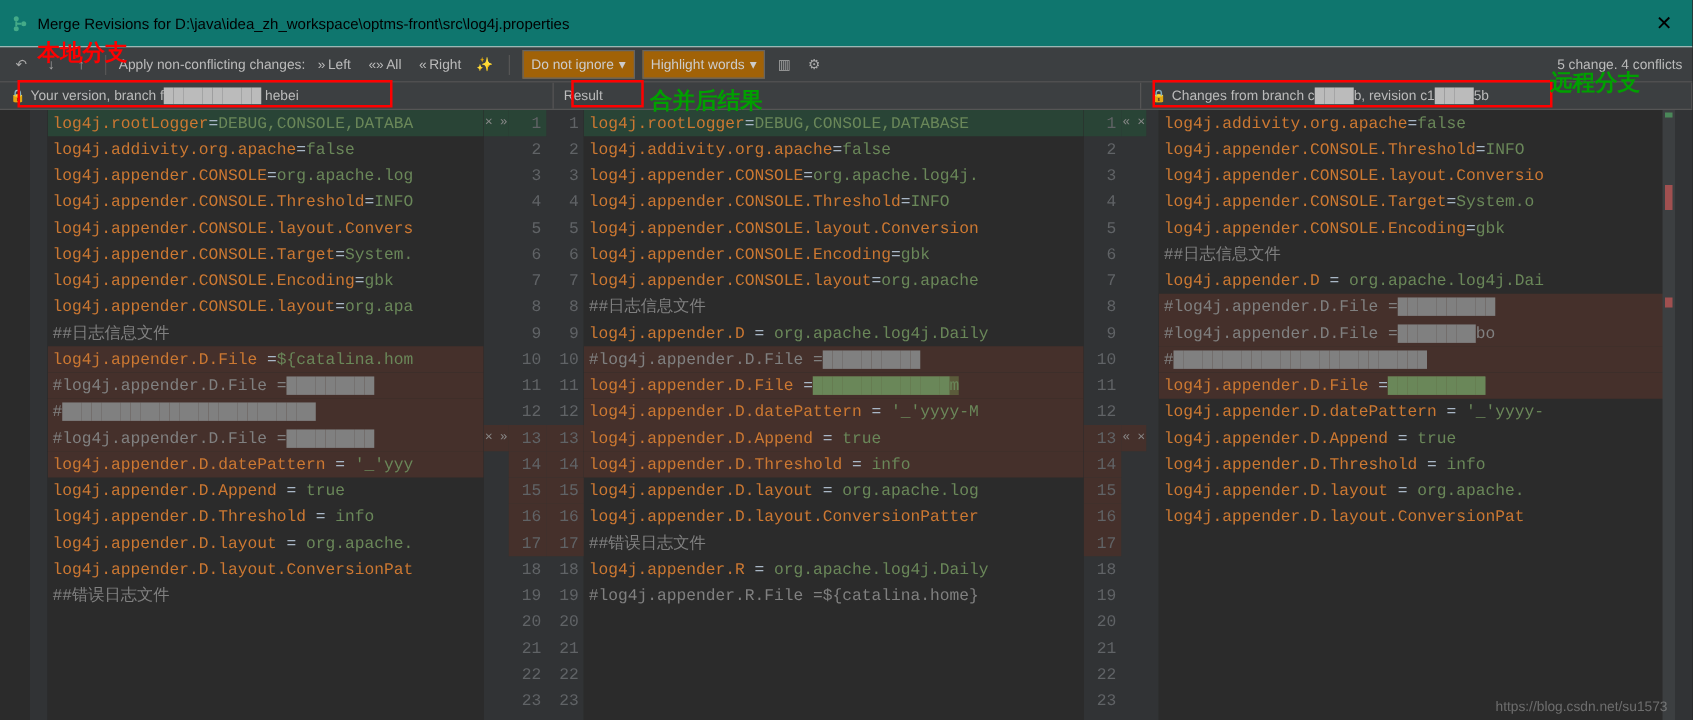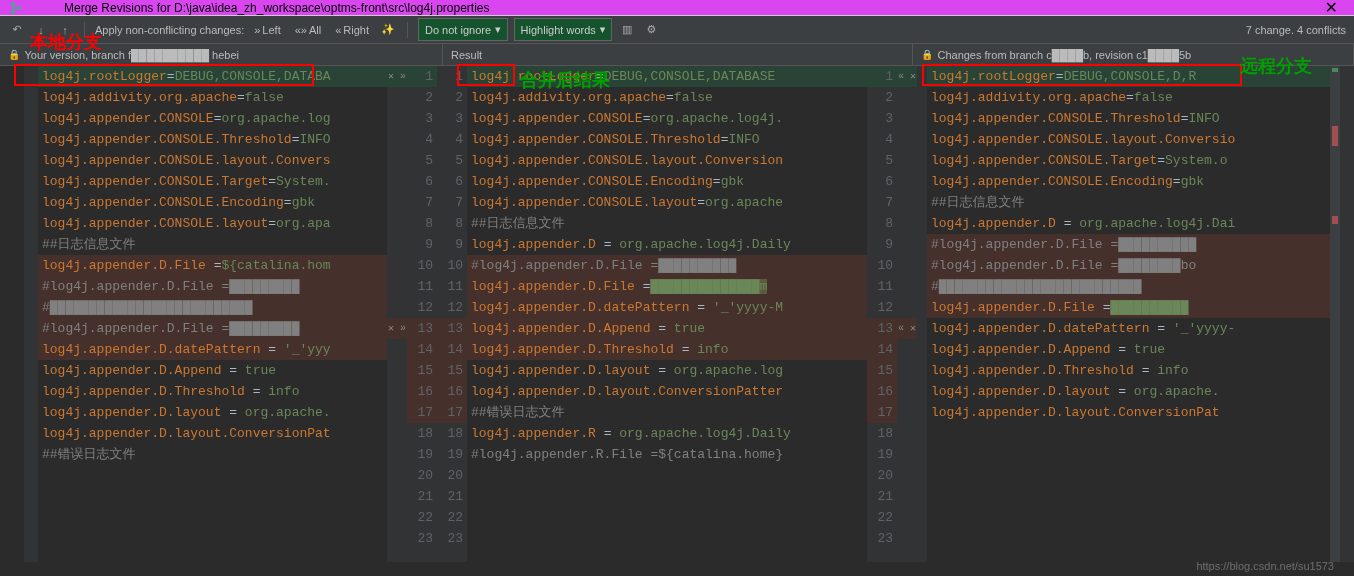--- a/index.html
+++ b/index.html
@@ -1,29 +1,29 @@
 <!DOCTYPE html>
 <html><head>
 <meta charset="utf-8">
 <style>
 * { margin: 0; padding: 0; box-sizing: border-box; }
 body { font-family: "Segoe UI", sans-serif; background: #2b2b2b; color: #a9b7c6; font-size: 12px; overflow: hidden; width: 1354px; height: 576px; }
-.titlebar { background: #d946ef; color: #000; height: 16px; display: flex; align-items: center; padding: 0 8px; border-bottom: 1px solid #ccc; gap: 34px; }
+.titlebar { background: #0f766e; color: #000; height: 38px; display: flex; align-items: center; padding: 0 8px; border-bottom: 1px solid #ccc; }
 .titlebar .icon { width: 16px; height: 16px; margin-right: 6px; display: inline-flex; align-items: center; justify-content: center; }
 .titlebar .title { flex: 1; font-size: 12px; }
 .titlebar .close { font-size: 16px; cursor: pointer; padding: 0 8px; }
 .annotation { position: absolute; font-family: Liberation Serif, serif; font-size: 18px; font-weight: bold; pointer-events: none; z-index: 100; }
 .anno-red { color: #ff0000; }
 .anno-green { color: #00a000; }
 .redbox { position: absolute; border: 2px solid #ff0000; pointer-events: none; z-index: 99; }
 .toolbar { background: #3c3f41; height: 28px; display: flex; align-items: center; padding: 0 8px; gap: 6px; border-bottom: 1px solid #555; font-size: 11px; color: #bbb; position: relative; }
 .tool-icon { width: 18px; height: 18px; display: inline-flex; align-items: center; justify-content: center; cursor: pointer; color: #aaa; }
 .tool-text { cursor: pointer; padding: 0 4px; display: inline-flex; align-items: center; gap: 2px; }
 .tool-sep { width: 1px; height: 16px; background: #555; margin: 0 4px; }
-.dropdown { background: #14532d; border: 1px solid #646464; padding: 4px 6px; cursor: pointer; display: inline-flex; align-items: center; gap: 4px; color: #ccc; }
+.dropdown { background: #a16207; border: 1px solid #646464; padding: 4px 6px; cursor: pointer; display: inline-flex; align-items: center; gap: 4px; color: #ccc; }
 .toolbar .status { margin-left: auto; color: #bbb; }
 .header-row { background: #3c3f41; height: 22px; display: flex; border-bottom: 1px solid #555; }
 .header-cell { display: flex; align-items: center; padding: 0 8px; font-size: 11px; color: #bbb; border-right: 1px solid #555; }
 .header-cell .lock { margin-right: 4px; font-size: 10px; }
 .panes { display: flex; height: calc(100% - 80px); font-family: "Consolas","Courier New",monospace; font-size: 13px; line-height: 21px; padding-left: 24px; }
 .pane { display: flex; flex-direction: column; overflow: hidden; }
 .gutter-strip { width: 14px; background: #313335; }
 .code-area { flex: 1; background: #2b2b2b; overflow: hidden; position: relative; }
 .code-line { white-space: pre; padding-left: 4px; }
 .tok-key { color: #cc7832; }
@@ -72,21 +72,21 @@
   <span>Apply non-conflicting changes:</span>
   <span class="tool-text">» <span>Left</span></span>
   <span class="tool-text">«» <span>All</span></span>
   <span class="tool-text">« <span>Right</span></span>
   <span class="tool-icon">✨</span>
   <span class="tool-sep"></span>
   <span class="dropdown"><span>Do not ignore</span> ▾</span>
   <span class="dropdown"><span>Highlight words</span> ▾</span>
   <span class="tool-icon">▥</span>
   <span class="tool-icon">⚙</span>
-  <span class="status">7 change. 4 conflicts</span>
+  <span class="status">5 change. 4 conflicts</span>
 </div>
 
 <div class="header-row">
   <div class="header-cell" style="width:443px">
       <span class="lock">🔒</span>
       <span>Your version, branch f██████████ hebei</span>
     </div>
   <div class="header-cell" style="width:470px">
       <span>Result</span>
     </div>
@@ -366,21 +366,20 @@
       </div>
     </div>
 
   <div class="pane" style="flex:1">
     <div class="code-area" id="right-code">
       <div class="scrollbar">
         <div class="scroll-mark" style="top:2px;background:#4a8759"></div>
         <div class="scroll-mark" style="top:60px;background:#a05050;height:20px"></div>
         <div class="scroll-mark" style="top:150px;background:#a05050;height:8px"></div>
       </div>
-    <div class="code-line diff-modify"><span class="tok-key">log4j.rootLogger</span><span class="tok-txt">=</span><span class="tok-val">DEBUG,CONSOLE,D,R</span></div>
         <div class="code-line "><span class="tok-key">log4j.addivity.org.apache</span><span class="tok-txt">=</span><span class="tok-val">false</span></div>
         <div class="code-line "></div>
         <div class="code-line "><span class="tok-key">log4j.appender.CONSOLE.Threshold</span><span class="tok-txt">=</span><span class="tok-val">INFO</span></div>
         <div class="code-line "><span class="tok-key">log4j.appender.CONSOLE.layout.Conversio</span></div>
         <div class="code-line "><span class="tok-key">log4j.appender.CONSOLE.Target</span><span class="tok-txt">=</span><span class="tok-val">System.o</span></div>
         <div class="code-line "><span class="tok-key">log4j.appender.CONSOLE.Encoding</span><span class="tok-txt">=</span><span class="tok-val">gbk</span></div>
         <div class="code-line "></div>
         <div class="code-line "><span class="tok-comment">##日志信息文件</span></div>
         <div class="code-line "><span class="tok-key">log4j.appender.D</span><span class="tok-txt"> = </span><span class="tok-val">org.apache.log4j.Dai</span></div>
         <div class="code-line diff-conflict"><span class="tok-comment">#log4j.appender.D.File =██████████</span></div>

